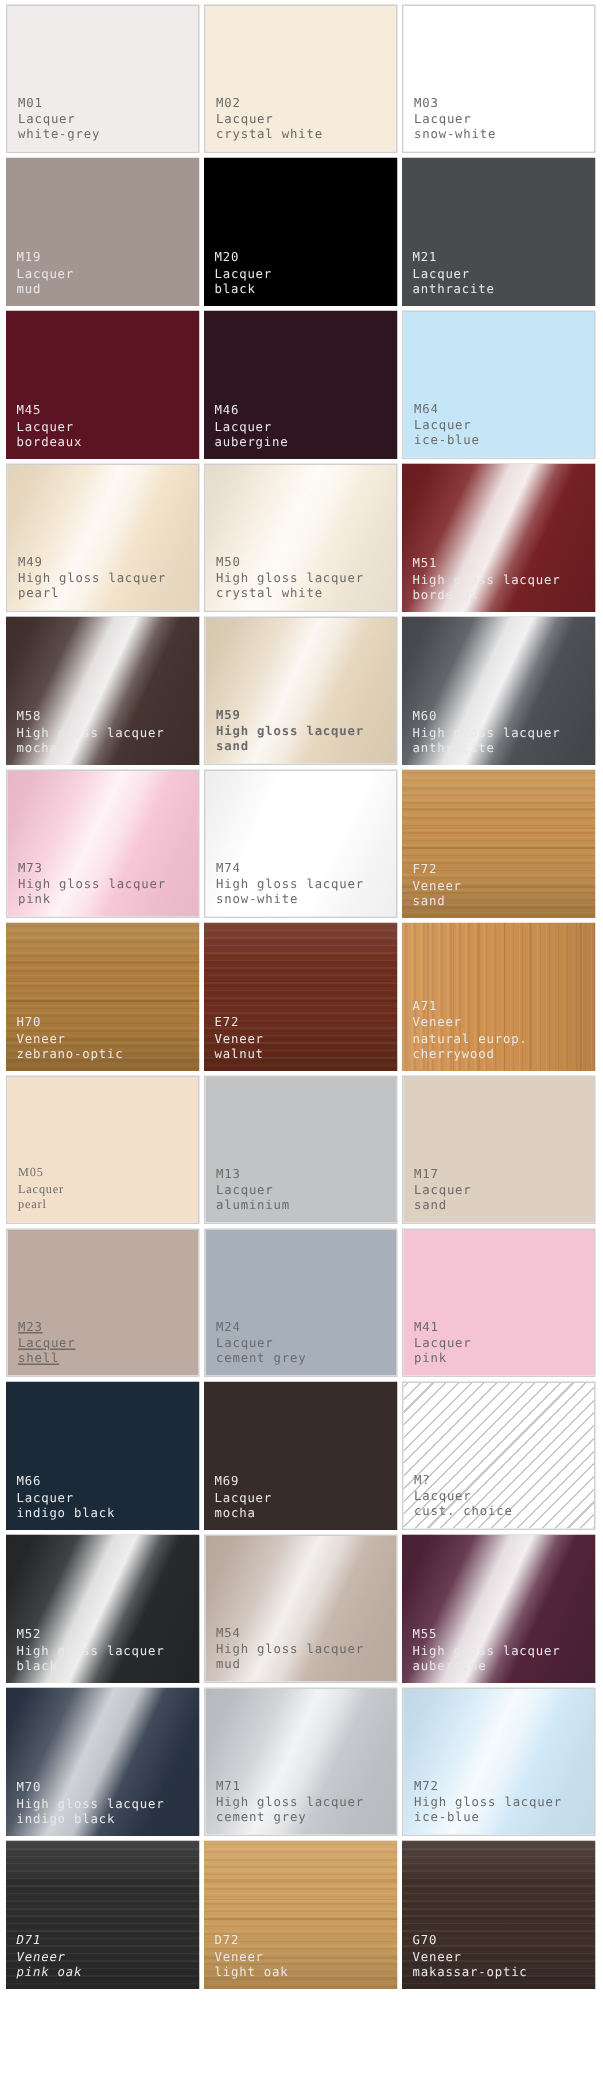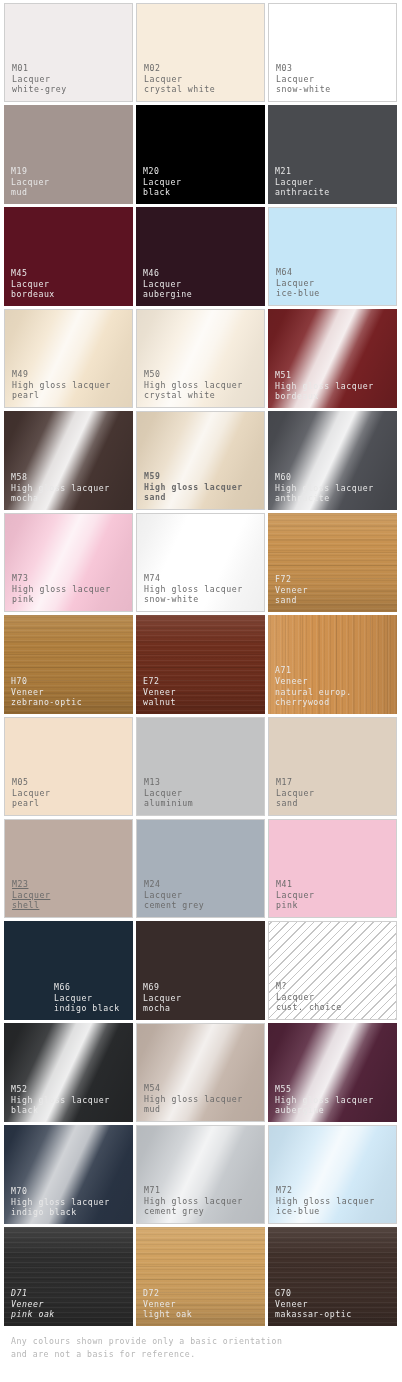--- a/index.html
+++ b/index.html
@@ -279,21 +279,21 @@
       </div>
       <div class="swatch">
         <div class="fill" style="background: rgb(208, 146, 80);"></div>
         <div class="grain-v"></div>
         <div class="grain-shade v"></div>
         <div class="label" style="color: rgb(232, 232, 232);"><span class="code">A71</span><span class="cat">Veneer</span><span class="nm">natural europ.
 cherrywood</span></div>
       </div>
       <div class="swatch bordered">
         <div class="fill" style="background: rgb(243, 224, 202);"></div>
-        <div class="label" style="color: rgb(107, 107, 107);"><span class="code">M05</span><span class="cat">Lacquer</span><span class="nm">pearl</span></div>
+        <div class="label" style="color: rgb(107, 107, 107); font-family: Liberation Serif, serif;"><span class="code">M05</span><span class="cat">Lacquer</span><span class="nm">pearl</span></div>
       </div>
       <div class="swatch bordered">
         <div class="fill" style="background: rgb(194, 195, 196);"></div>
         <div class="label" style="color: rgb(107, 107, 107);"><span class="code">M13</span><span class="cat">Lacquer</span><span class="nm">aluminium</span></div>
       </div>
       <div class="swatch bordered">
         <div class="fill" style="background: rgb(222, 208, 192);"></div>
         <div class="label" style="color: rgb(107, 107, 107);"><span class="code">M17</span><span class="cat">Lacquer</span><span class="nm">sand</span></div>
       </div>
       <div class="swatch bordered">
@@ -303,21 +303,21 @@
       <div class="swatch bordered">
         <div class="fill" style="background: rgb(167, 176, 186);"></div>
         <div class="label" style="color: rgb(107, 107, 107);"><span class="code">M24</span><span class="cat">Lacquer</span><span class="nm">cement grey</span></div>
       </div>
       <div class="swatch bordered">
         <div class="fill" style="background: rgb(244, 195, 212);"></div>
         <div class="label" style="color: rgb(107, 107, 107);"><span class="code">M41</span><span class="cat">Lacquer</span><span class="nm">pink</span></div>
       </div>
       <div class="swatch">
         <div class="fill" style="background: rgb(27, 42, 56);"></div>
-        <div class="label" style="color: rgb(232, 232, 232); margin-left: 43px;"><span class="code">M66</span><span class="cat">Lacquer</span><span class="nm">indigo black</span></div>
+        <div class="label" style="color: rgb(232, 232, 232);"><span class="code">M66</span><span class="cat">Lacquer</span><span class="nm">indigo black</span></div>
       </div>
       <div class="swatch">
         <div class="fill" style="background: rgb(56, 44, 42);"></div>
         <div class="label" style="color: rgb(232, 232, 232);"><span class="code">M69</span><span class="cat">Lacquer</span><span class="nm">mocha</span></div>
       </div>
       <div class="swatch bordered">
         <div class="fill" style="background: rgb(255, 255, 255);"></div>
         <div class="hatch"></div>
         <div class="label" style="color: rgb(107, 107, 107);"><span class="code">M?</span><span class="cat">Lacquer</span><span class="nm">cust. choice</span></div>
       </div>
@@ -363,15 +363,13 @@
         <div class="grain-shade"></div>
         <div class="label" style="color: rgb(232, 232, 232);"><span class="code">D72</span><span class="cat">Veneer</span><span class="nm">light oak</span></div>
       </div>
       <div class="swatch">
         <div class="fill" style="background: rgb(64, 48, 42);"></div>
         <div class="grain-h"></div>
         <div class="grain-shade"></div>
         <div class="label" style="color: rgb(232, 232, 232);"><span class="code">G70</span><span class="cat">Veneer</span><span class="nm">makassar-optic</span></div>
       </div>
     </div>
-  <div id="footer">Any colours shown provide only a basic orientation
-and are not a basis for reference.</div>
 </div>
 
 </body></html>

